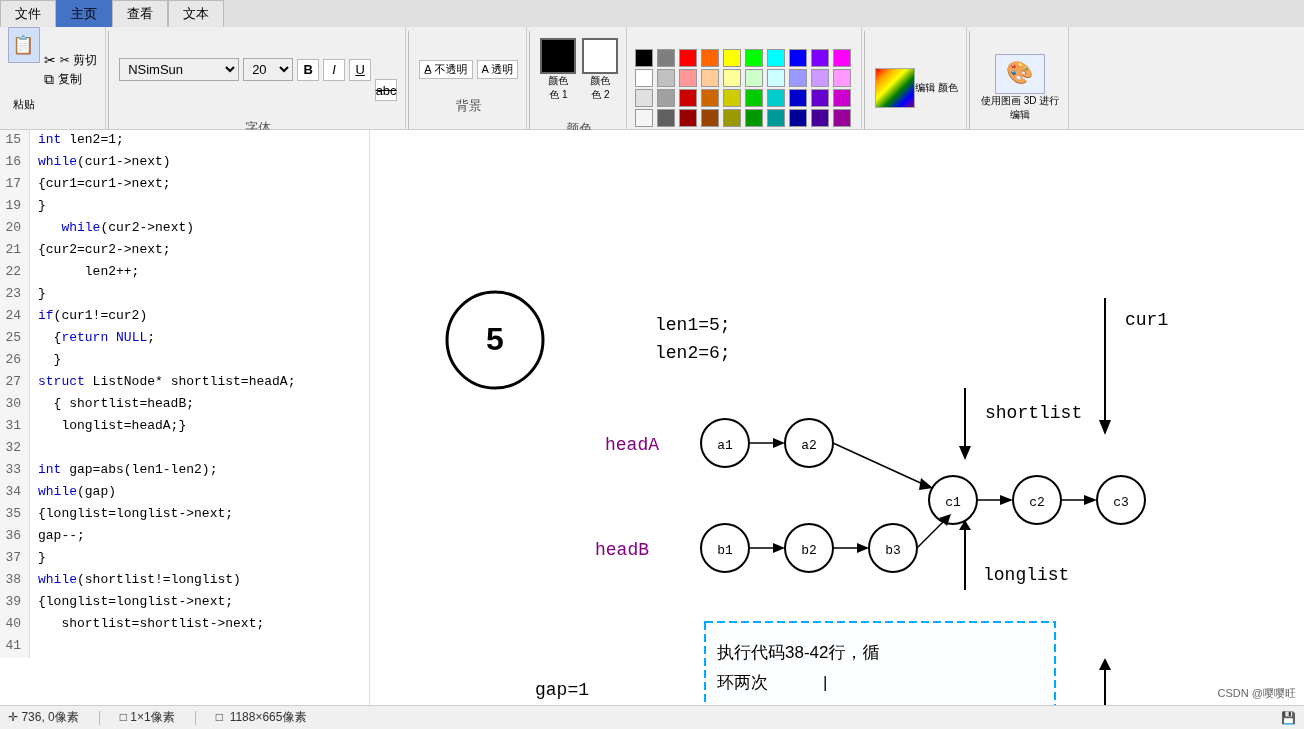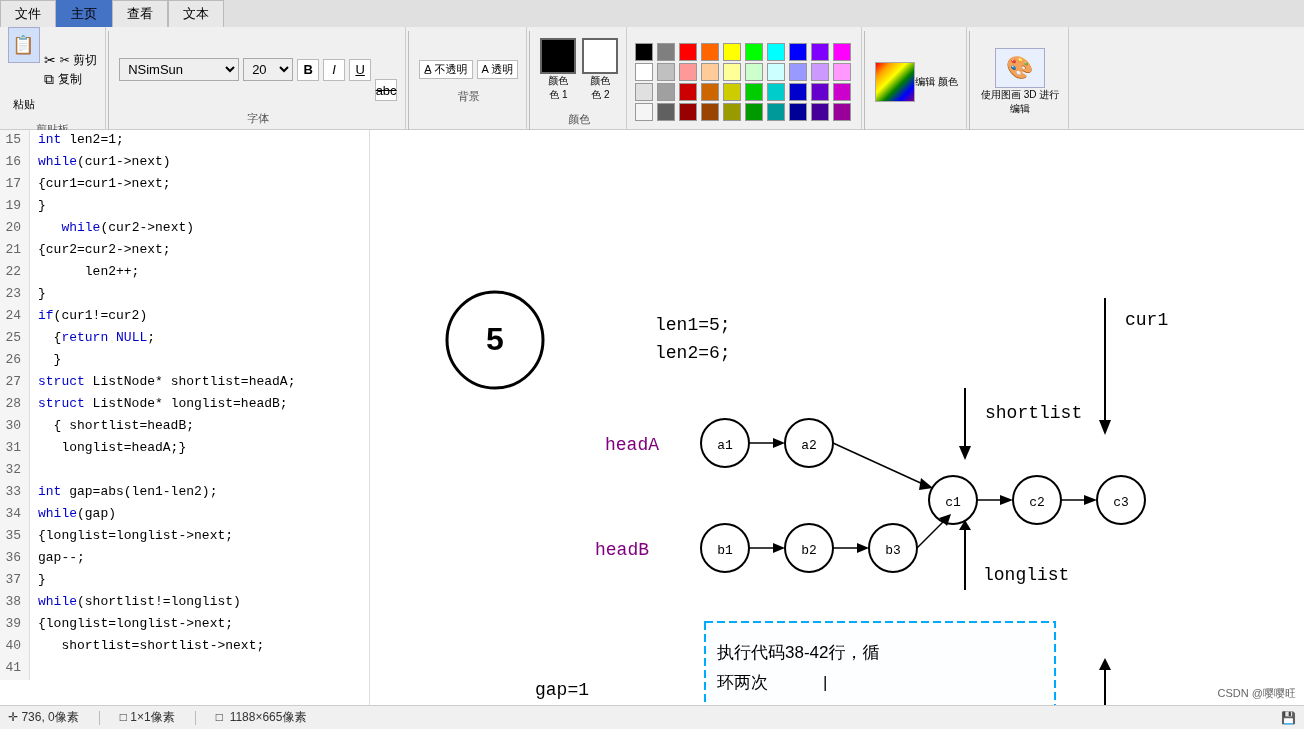--- a/index.html
+++ b/index.html
@@ -4,21 +4,21 @@
   <style>
     * { margin: 0; padding: 0; box-sizing: border-box; }
     body { width: 1304px; height: 729px; overflow: hidden; font-family: 'Courier New', monospace; background: #fff; display: flex; flex-direction: column; }
 
     
     .toolbar { height: 130px; background: #f0f0f0; border-bottom: 1px solid #ccc; display: flex; flex-direction: column; }
     .toolbar-tabs { display: flex; height: 31px; background: #e0e0e0; }
     .toolbar-tab { padding: 4px 14px; font-size: 13px; font-family: sans-serif; border: 1px solid #bbb; border-bottom: none; background: #e8e8e8; cursor: pointer; }
     .toolbar-tab.active { background: #4472C4; color: #000000; border-color: #4472C4; }
     .toolbar-group { display: flex; flex-direction: column; align-items: center; padding: 0 8px; border-right: 1px solid #ccc; height: 100%; justify-content: center; }
-    .toolbar-group-label { font-size: 11px; font-family: sans-serif; color: #555; margin-top: 10px; }
+    .toolbar-group-label { font-size: 13px; font-family: sans-serif; color: #555; margin-top: 18px; }
     .paste-btn { display: flex; flex-direction: column; align-items: center; font-size: 11px; font-family: sans-serif; }
     .paste-icon { width: 32px; height: 36px; background: #d0e0f8; border: 1px solid #aac; display: flex; align-items: center; justify-content: center; font-size: 18px; }
     .cut-copy-group { display: flex; flex-direction: column; gap: 2px; }
     .small-btn { font-size: 12px; font-family: sans-serif; background: none; border: none; cursor: pointer; display: flex; align-items: center; gap: 4px; }
     .scissors-icon { font-size: 14px; }
 
     .font-section { display: flex; flex-direction: row; gap: 4px; }
     .font-row1 { display: flex; align-items: center; gap: 4px; }
     .font-select { font-size: 13px; font-family: sans-serif; padding: 2px 4px; width: 120px; border: 1px solid #aaa; }
     .size-select { font-size: 13px; font-family: sans-serif; padding: 2px 4px; width: 50px; border: 1px solid #aaa; }
@@ -262,24 +262,20 @@
       </div>
       <div class="code-line">
         <span class="line-num">26</span>
         <span class="line-code">  }</span>
       </div>
       <div class="code-line">
         <span class="line-num">27</span>
         <span class="line-code"><span class="kw">struct</span> ListNode* shortlist=headA;</span>
       </div>
       <div class="code-line">
-        <span class="line-num">28</span>
-        <span class="line-code"><span class="kw">struct</span> ListNode* longlist=headB;</span>
-      </div>
-      <div class="code-line">
         <span class="line-num">30</span>
         <span class="line-code">  { shortlist=headB;</span>
       </div>
       <div class="code-line">
         <span class="line-num">31</span>
         <span class="line-code">   longlist=headA;}</span>
       </div>
       <div class="code-line">
         <span class="line-num">32</span>
         <span class="line-code"></span>

